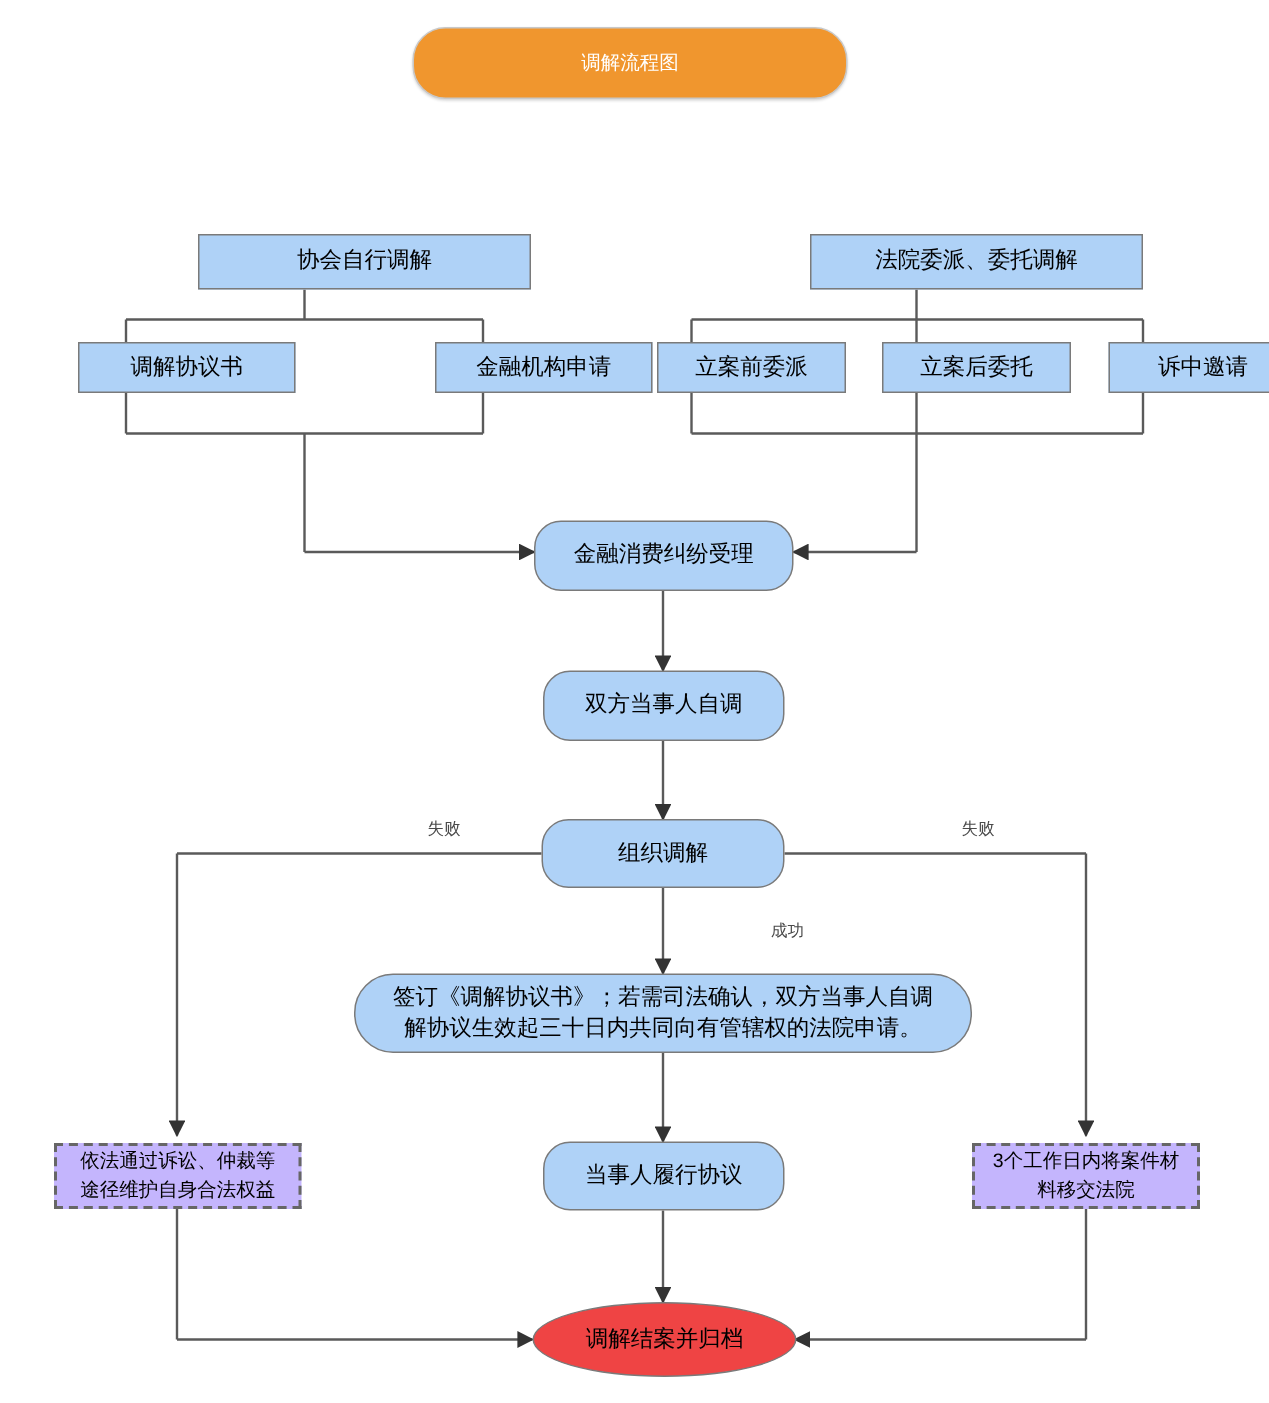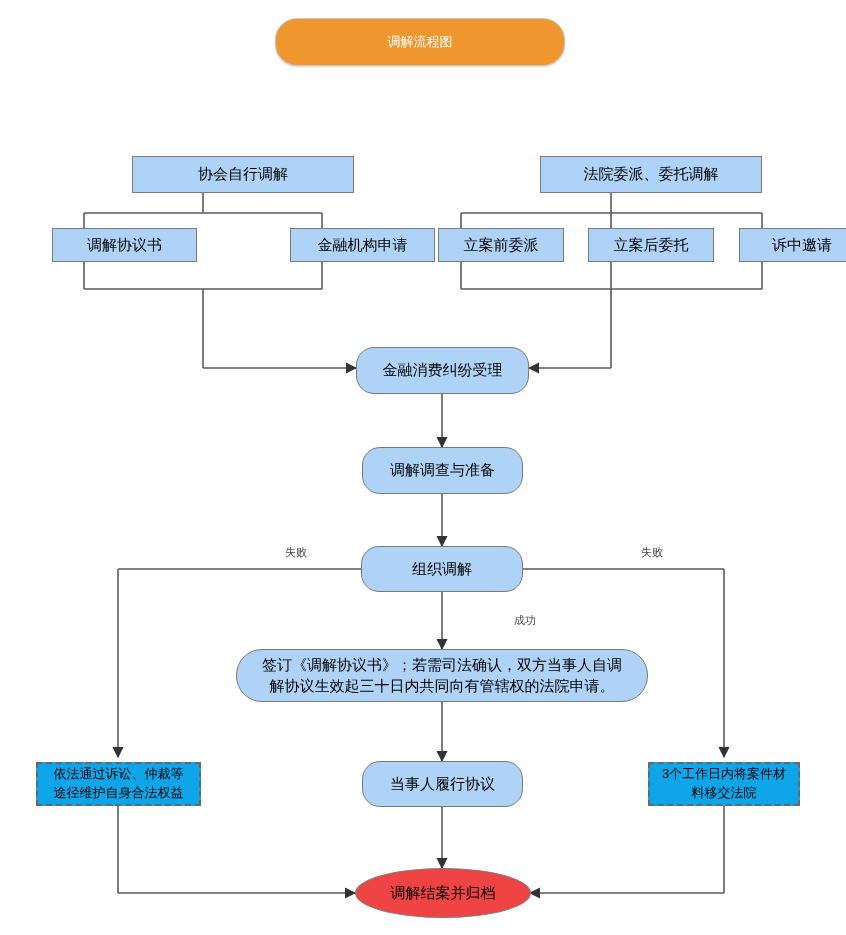--- a/index.html
+++ b/index.html
@@ -63,21 +63,21 @@
     font-size: 15px;
     padding: 0 14px;
   }
   .node-ellipse {
     background: #ef4444;
     border: 1px solid #7A7A7A;
     border-radius: 50%;
     font-size: 15px;
   }
   .node-dashed {
-    background: #0ea5e9;
+    background: #c4b5fd;
     border: 2px dashed #666666;
     font-size: 13px;
     line-height: 1.45;
   }
   .edge-label {
     position: absolute;
     font-size: 11px;
     color: #4a4a4a;
     z-index: 3;
     white-space: nowrap;
@@ -159,21 +159,21 @@
   <div class="node node-rect" style="left:500px; top:156px; width:222px; height:37px;">法院委派、委托调解</div>
 
   <div class="node node-rect" style="left:398px; top:228px; width:126px; height:34px;">立案前委派</div>
 
   <div class="node node-rect" style="left:548px; top:228px; width:126px; height:34px;text-align:right;">立案后委托</div>
 
   <div class="node node-rect" style="left:699px; top:228px; width:126px; height:34px;">诉中邀请</div>
 
   <div class="node node-round" style="left:356px; top:347px; width:173px; height:47px;">金融消费纠纷受理</div>
 
-  <div class="node node-round" style="left:362px; top:447px; width:161px; height:47px;">调解调查与准备</div>
+  <div class="node node-round" style="left:362px; top:447px; width:161px; height:47px;">双方当事人自调</div>
 
   <div class="node node-round" style="left:361px; top:546px; width:162px; height:46px;">组织调解</div>
 
   <div class="node node-round-lg multiline" style="left:236px; top:649px; width:412px; height:53px;text-align:center;">签订《调解协议书》；若需司法确认，双方当事人自调
 解协议生效起三十日内共同向有管辖权的法院申请。</div>
 
   <div class="node node-round" style="left:362px; top:761px; width:161px; height:46px;">当事人履行协议</div>
 
   <div class="node node-dashed multiline" style="left:36px; top:762px; width:165px; height:44px;">依法通过诉讼、仲裁等
 途径维护自身合法权益</div>

